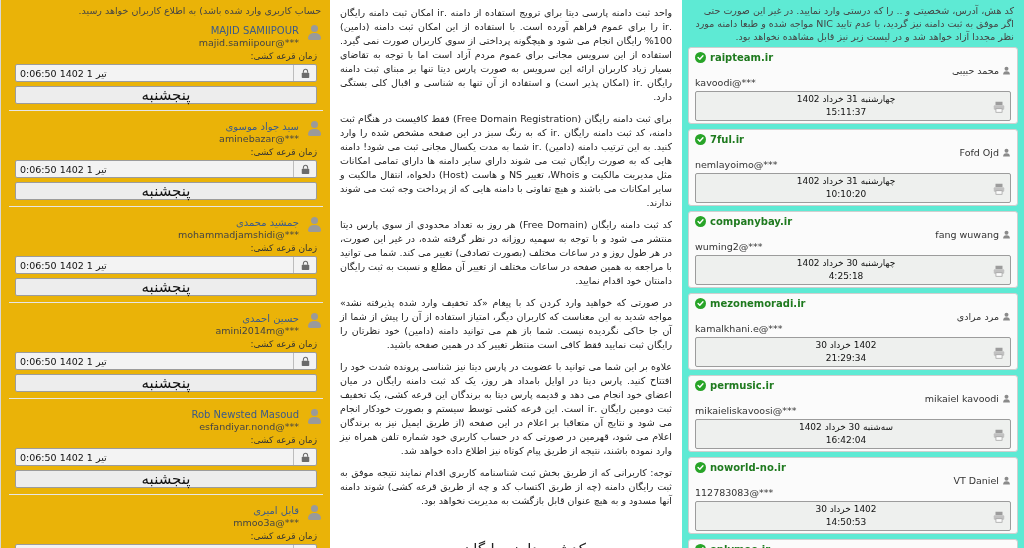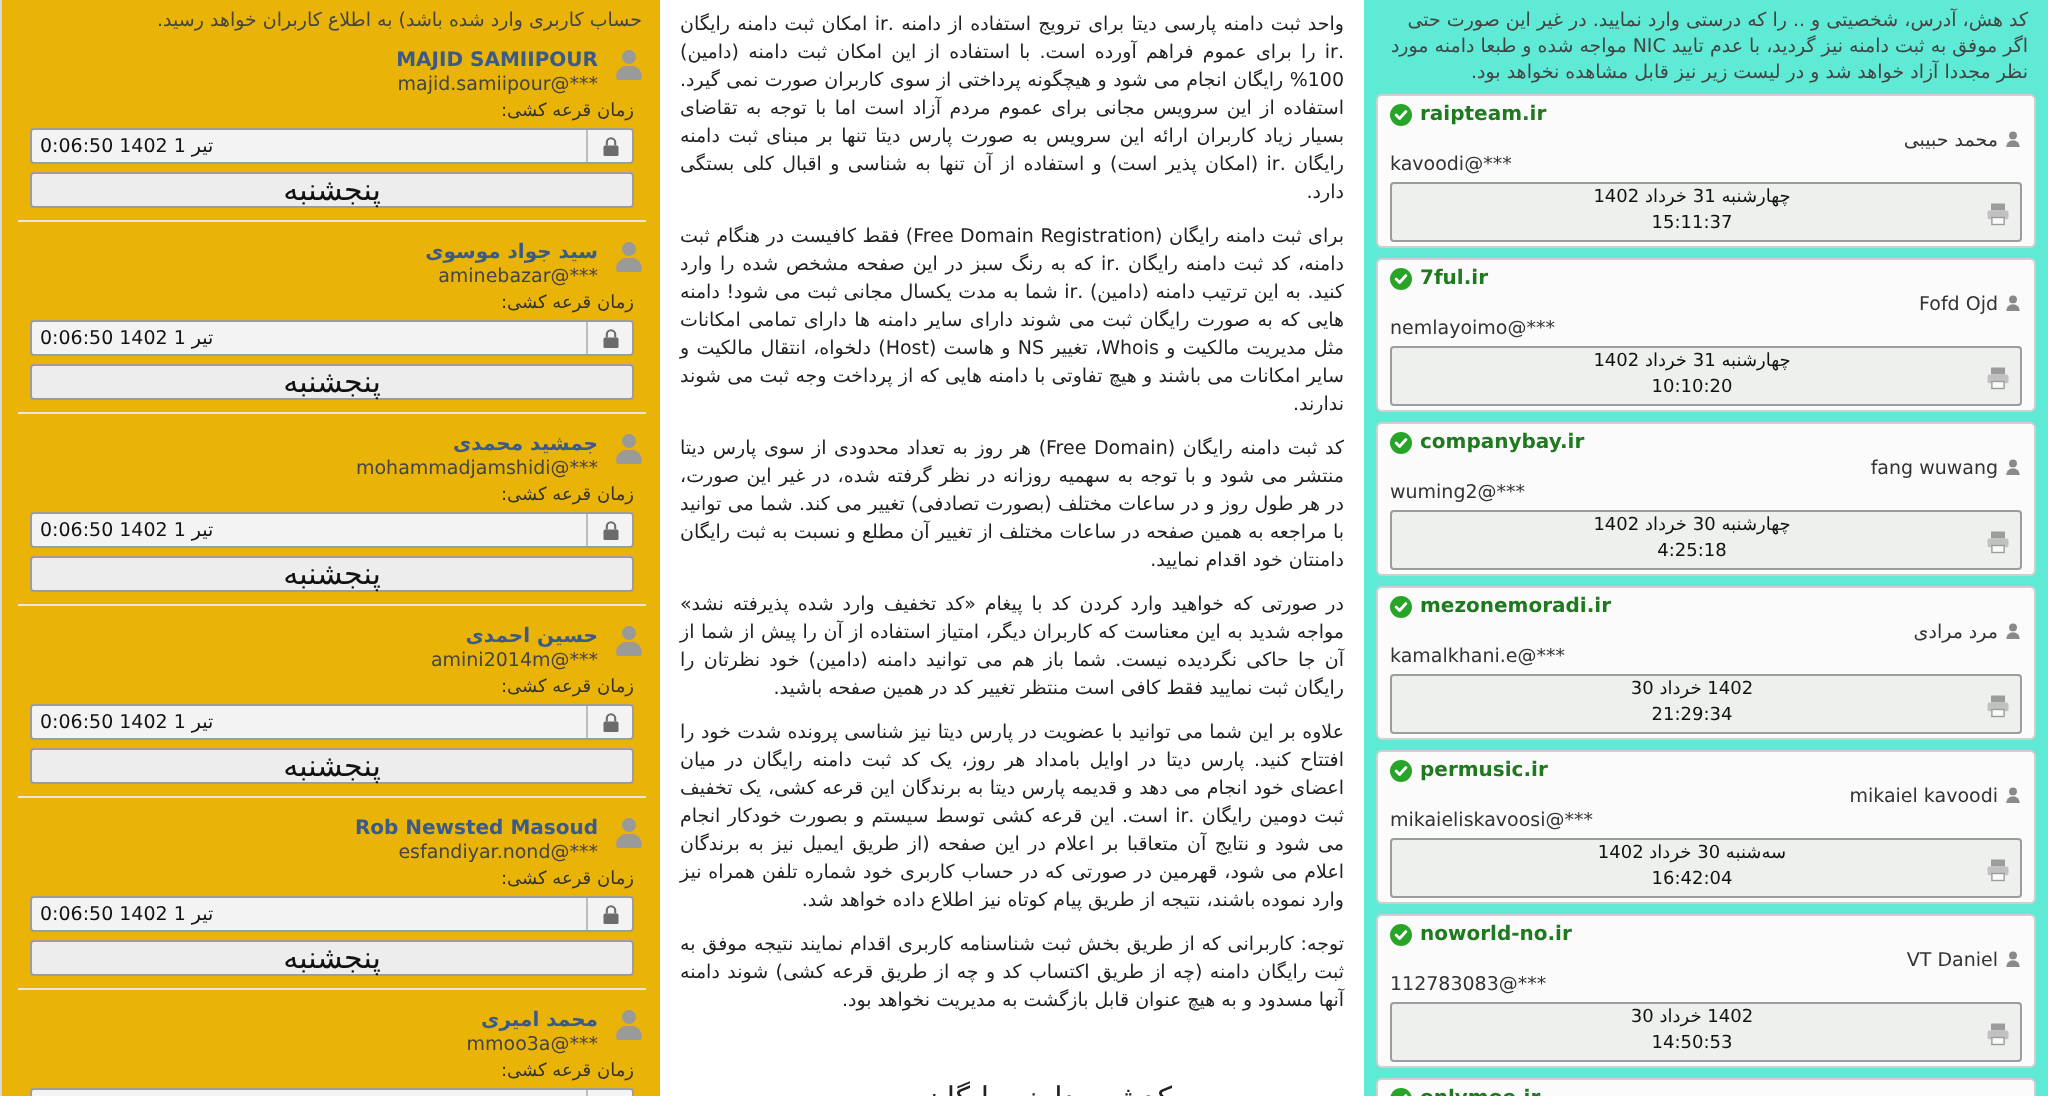--- a/index.html
+++ b/index.html
@@ -19,21 +19,21 @@
   #col-center{left:330px;width:352px;background:#ffffff;}
   #col-right{left:682px;width:342px;background:#5eead4;}
 
   
   .pcard{
     margin:0 8px 6px 8px;padding:4px 6px 2px 6px;
     border-bottom:1px solid #e6e6e6;
     position:relative;
   }
   .pname{
-    font-size:10px;color:#3b5a8a;font-weight:bold;
+    font-size:10px;color:#3b5a8a;font-weight:normal;
     direction:rtl;
   }
   .pmail{
     font-size:9.5px;color:#444;direction:ltr;text-align:right;
     margin-top:1px;
   }
   .pavatar{
     position:absolute;right:2px;top:4px;width:14px;height:16px;
   }
   .pavatar .head{width:7px;height:7px;border-radius:50%;background:#9a9a9a;margin:0 auto;}
@@ -235,21 +235,21 @@
           <div class="tbox tbox2">
             <div class="tval2">پنجشنبه</div>
           </div>
         </div>
         <div class="pcard">
           <div class="pavatar">
             <div class="head"></div>
             <div class="body"></div>
           </div>
           <div class="prow">
-            <div class="pname">محمد امیری</div>
+            <div class="pname">قابل امیری</div>
             <div class="pmail">mmoo3a@***</div>
           </div>
           <div class="ptime-label">زمان قرعه کشی:</div>
           <div class="tbox">
             <div class="lock">
               <svg viewBox="0 0 12 14">
                 <rect x="1" y="6" width="10" height="7" rx="1" fill="#6b6b6b"></rect>
                 <path d="M3.2 6 V4 a2.8 2.8 0 0 1 5.6 0 V6" stroke="#6b6b6b" stroke-width="1.4" fill="none"></path>
               </svg>
             </div>

